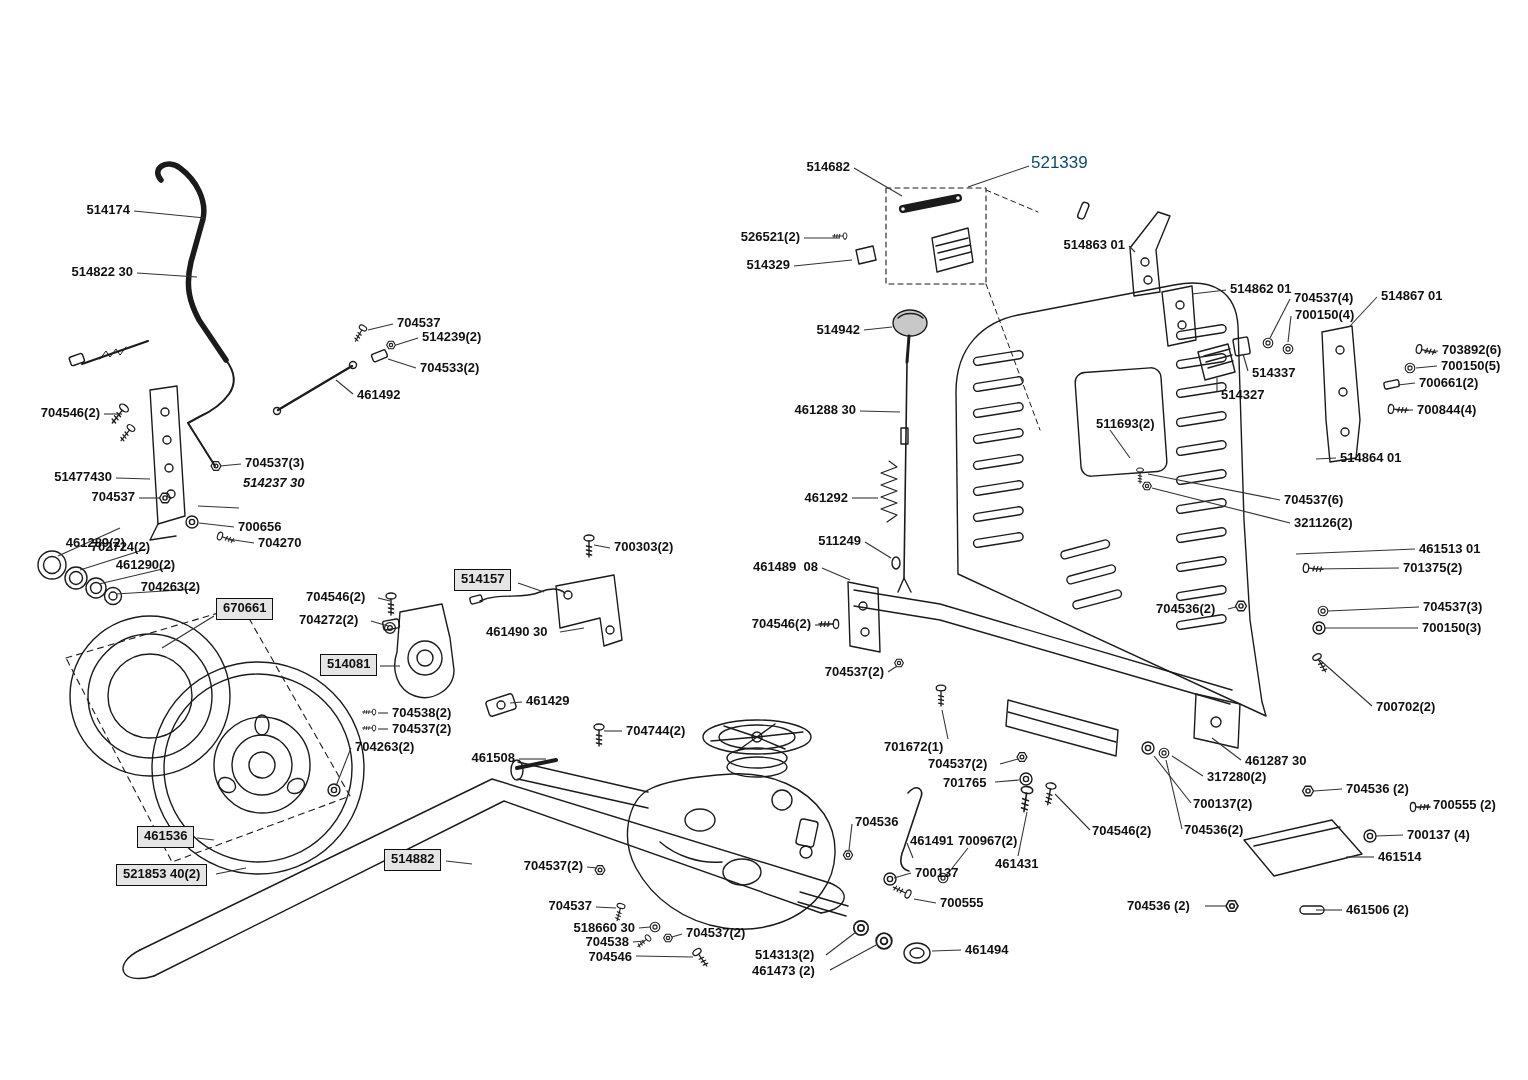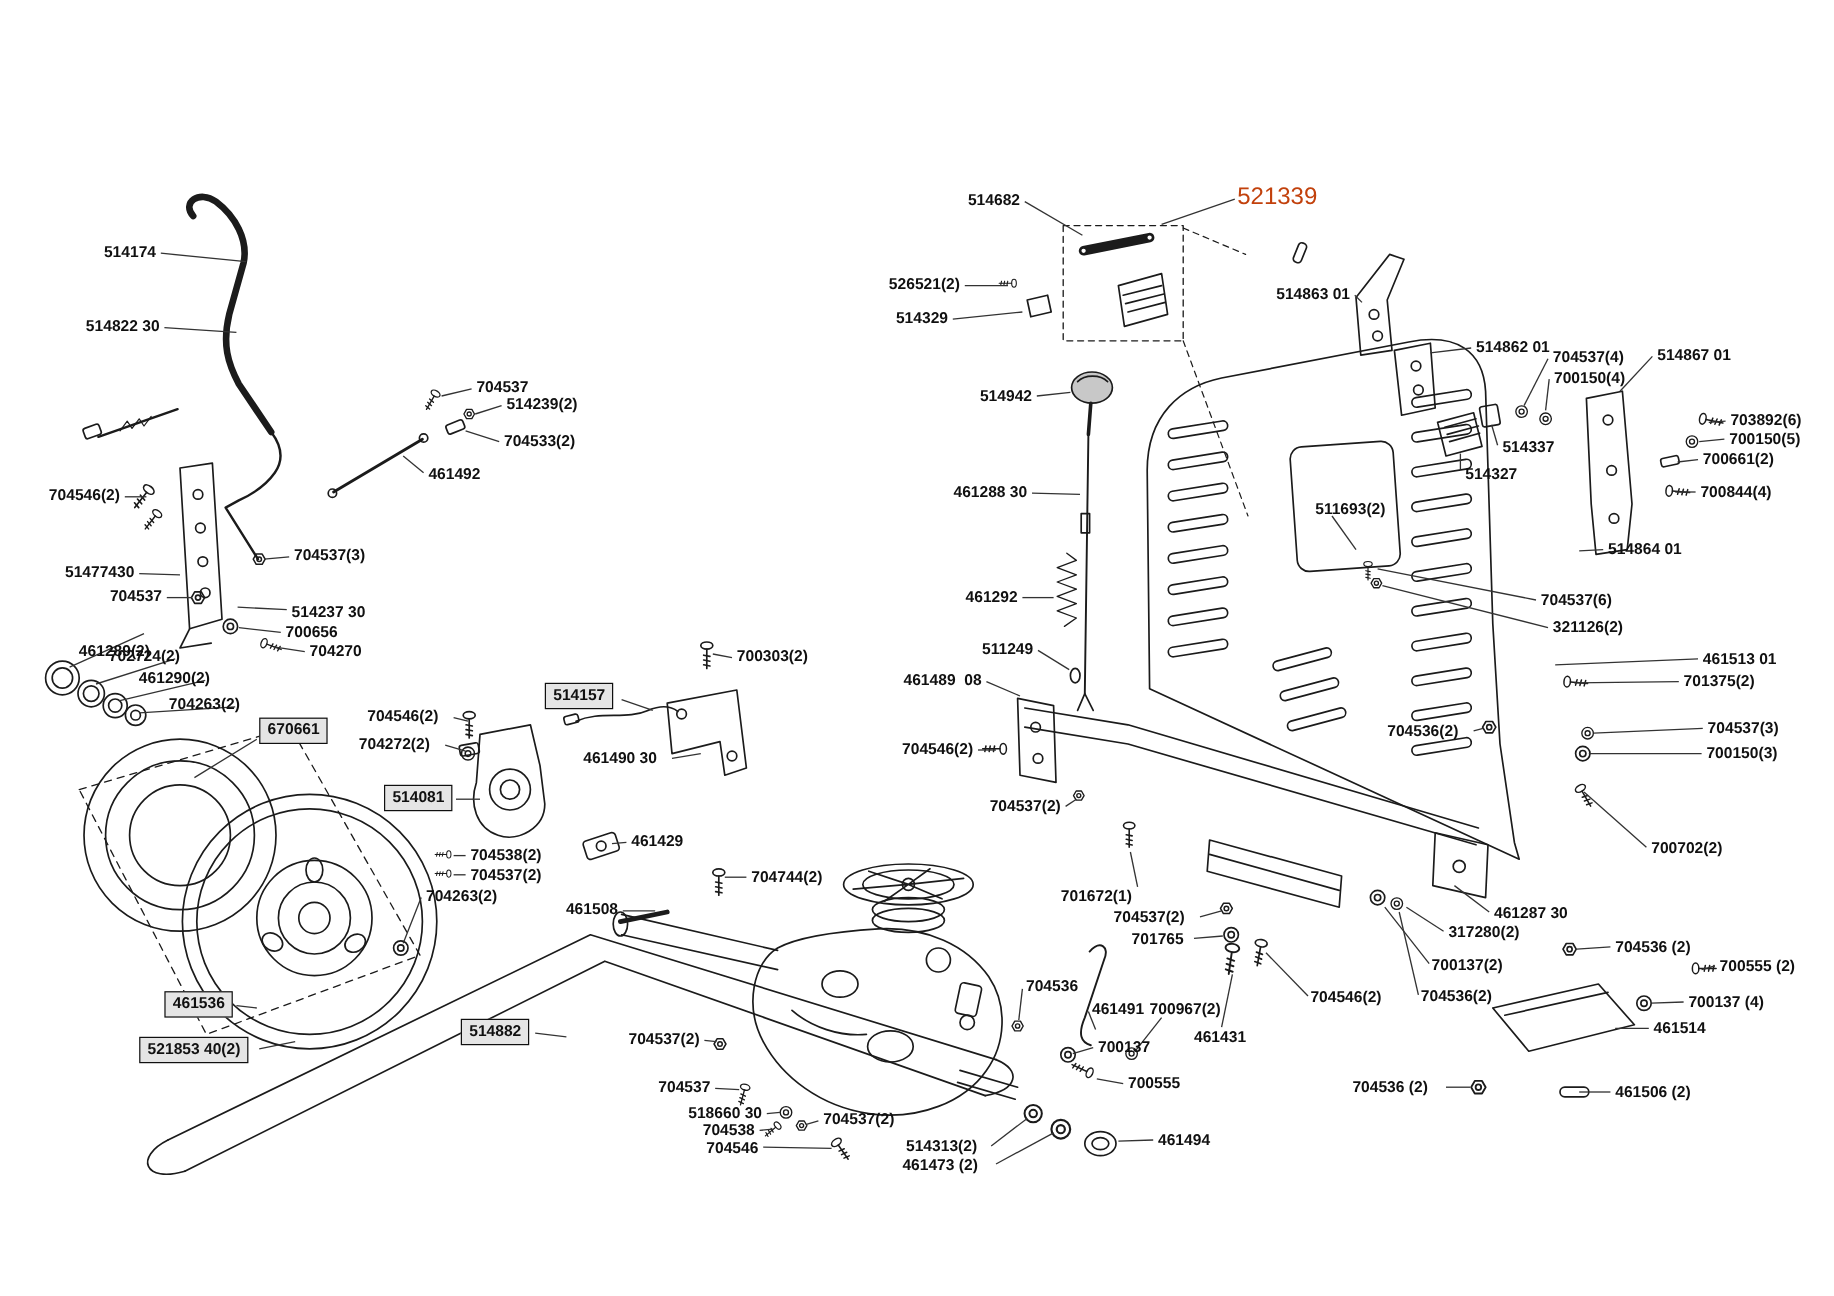--- a/index.html
+++ b/index.html
@@ -4,21 +4,21 @@
 <style>
   html,body{margin:0;padding:0;background:#fff;}
   #stage{position:relative;width:1528px;height:1080px;background:#fff;overflow:hidden;
          font-family:"Liberation Sans","DejaVu Sans",sans-serif;}
   #diagram{position:absolute;left:0;top:0;z-index:1;}
   #label-layer{position:absolute;left:0;top:0;width:100%;height:100%;z-index:2;}
   .label{position:absolute;font:700 13px/1.15 "Liberation Sans","DejaVu Sans",sans-serif;
          color:#101010;white-space:pre;}
   .label.r{transform:translateX(-100%);}
   .label.boxed{border:1.5px solid #101010;padding:2px 6px 3px;background:#e5e5e5;}
-  .label.title{font-weight:400;font-size:20px;color:#c2410c;}
+  .label.title{font-weight:400;font-size:17px;color:#0c4a6e;}
   #leader-lines line{stroke:#333;stroke-width:1.1;}
 </style>
 </head>
 <body>
 
 <div id="stage">
 
   <svg id="diagram" width="1528" height="1080" viewBox="0 0 1528 1080" xmlns="http://www.w3.org/2000/svg">
     <defs>
       <rect id="louver" width="50" height="8" rx="4"></rect>
@@ -382,21 +382,21 @@
       <div class="label r" style="left: 130px; top: 203px;">514174</div>
       <div class="label r" style="left: 133px; top: 265px;">514822 30</div>
       <div class="label" style="left: 397px; top: 316px;">704537</div>
       <div class="label" style="left: 422px; top: 330px;">514239(2)</div>
       <div class="label" style="left: 420px; top: 361px;">704533(2)</div>
       <div class="label" style="left: 357px; top: 388px;">461492</div>
       <div class="label r" style="left: 100px; top: 406px;">704546(2)</div>
       <div class="label r" style="left: 112px; top: 470px;">51477430</div>
       <div class="label" style="left: 245px; top: 456px;">704537(3)</div>
       <div class="label r" style="left: 135px; top: 490px;">704537</div>
-      <div class="label" style="left: 243px; top: 503px;">514237 30</div>
+      <div class="label" style="left: 243px; top: 476px; font-style: italic;">514237 30</div>
       <div class="label r" style="left: 125px; top: 518px; margin-top: 18px;">461289(2)</div>
       <div class="label" style="left: 238px; top: 520px;">700656</div>
       <div class="label r" style="left: 150px; top: 540px;">702724(2)</div>
       <div class="label" style="left: 258px; top: 536px;">704270</div>
       <div class="label r" style="left: 175px; top: 558px;">461290(2)</div>
       <div class="label r" style="left: 200px; top: 580px;">704263(2)</div>
       <div class="label boxed" style="left: 216px; top: 598px;">670661</div>
       <div class="label" style="left: 306px; top: 590px;">704546(2)</div>
       <div class="label" style="left: 299px; top: 613px;">704272(2)</div>
       <div class="label boxed" style="left: 454px; top: 569px;">514157</div>

